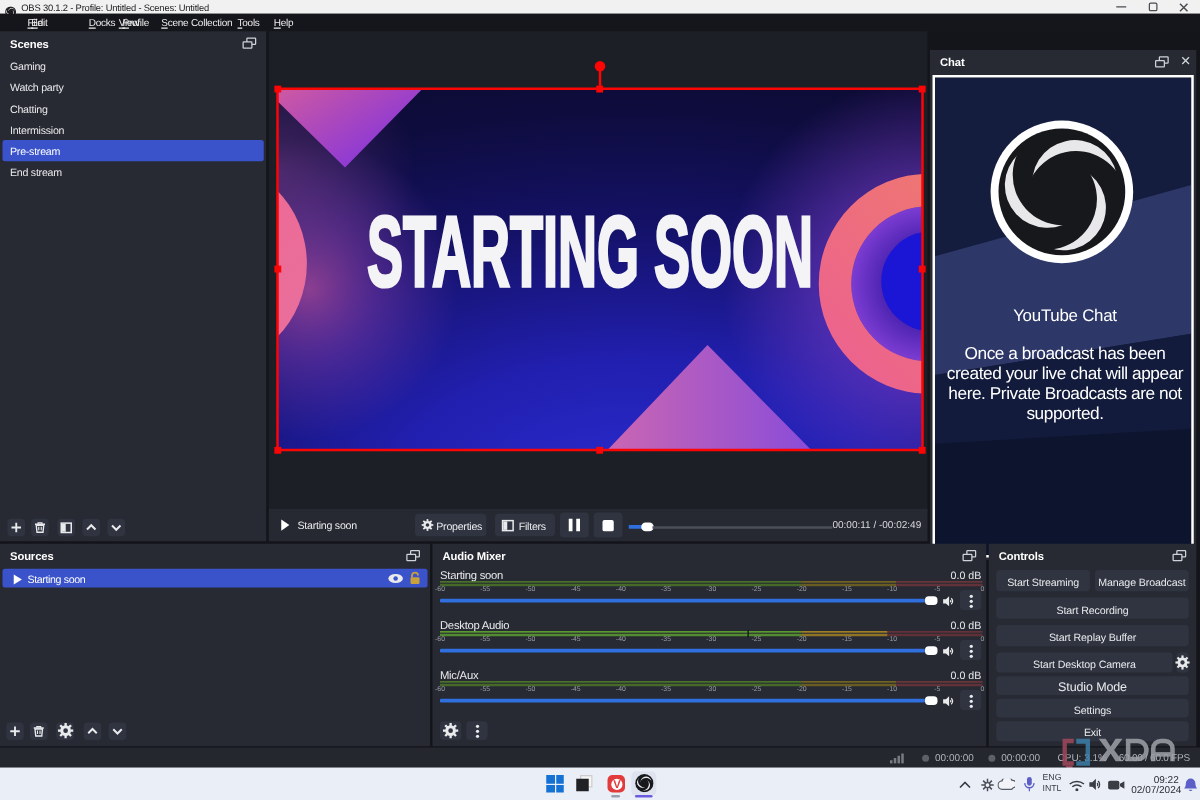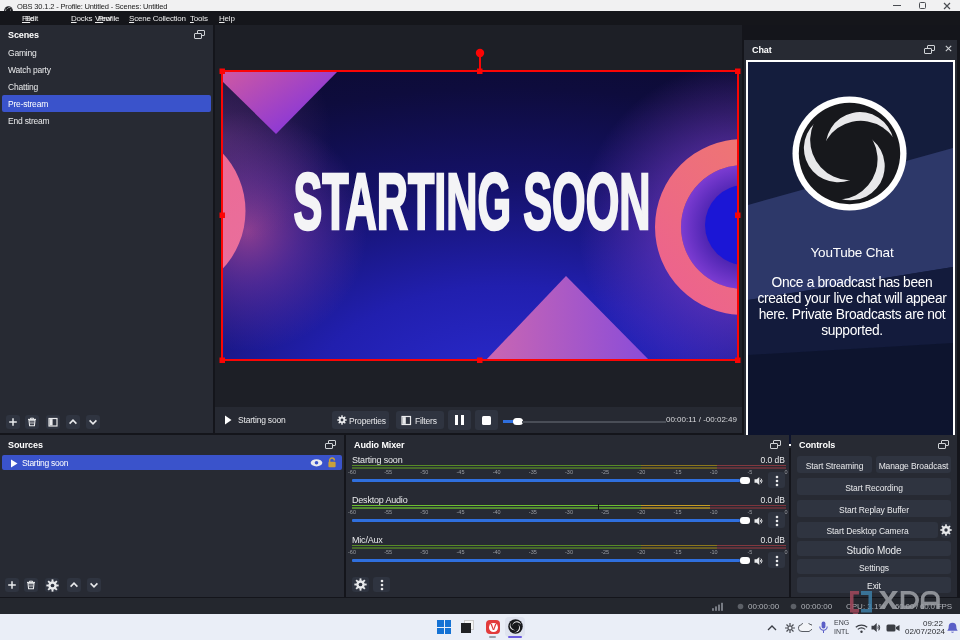--- a/index.html
+++ b/index.html
@@ -69,20 +69,21 @@
   <div class="dock" style="left:0;top:25px;width:213px;height:408px;">
     <div class="dockhead">Scenes</div>
     <div class="popicon" style="right:8px;top:5px;">
       <div class="b" style="left:3px;top:0;width:8px;height:6px;"></div>
       <div class="b" style="left:0;top:3px;width:8px;height:6px;background:#272a33;"></div>
     </div>
     <div class="abs" style="left:0;top:19px;width:213px;font-size:8.5px;letter-spacing:-0.2px;color:#e9eaec;">
       <div style="height:17px;padding:3.5px 0 0 8px;">Gaming</div>
       <div style="height:17px;padding:3.5px 0 0 8px;">Watch party</div>
       <div style="height:17px;padding:3.5px 0 0 8px;">Chatting</div>
+      <div style="height:17px;padding:3.5px 0 0 8px;">Intermission</div>
       <div style="height:17px;padding:3.5px 0 0 6px;background:#3a53cb;border-radius:2px;margin:0 2px;color:#fff;">Pre-stream</div>
       <div style="height:17px;padding:3.5px 0 0 8px;">End stream</div>
     </div>
 
     <div class="tbtn" style="left:6px;top:390px;"><svg width="14" height="14">
           <path d="M7 3.2v7.6M3.2 7h7.6" stroke="#e9eaec" stroke-width="1.5"></path>
         </svg></div>
     <div class="tbtn" style="left:25px;top:390px;"><svg width="14" height="14">
           <path d="M4 5.2h6l-.6 5.6H4.6z" fill="none" stroke="#e9eaec" stroke-width="1.1"></path>
           <path d="M3 4.4h8" stroke="#e9eaec" stroke-width="1.1"></path>

